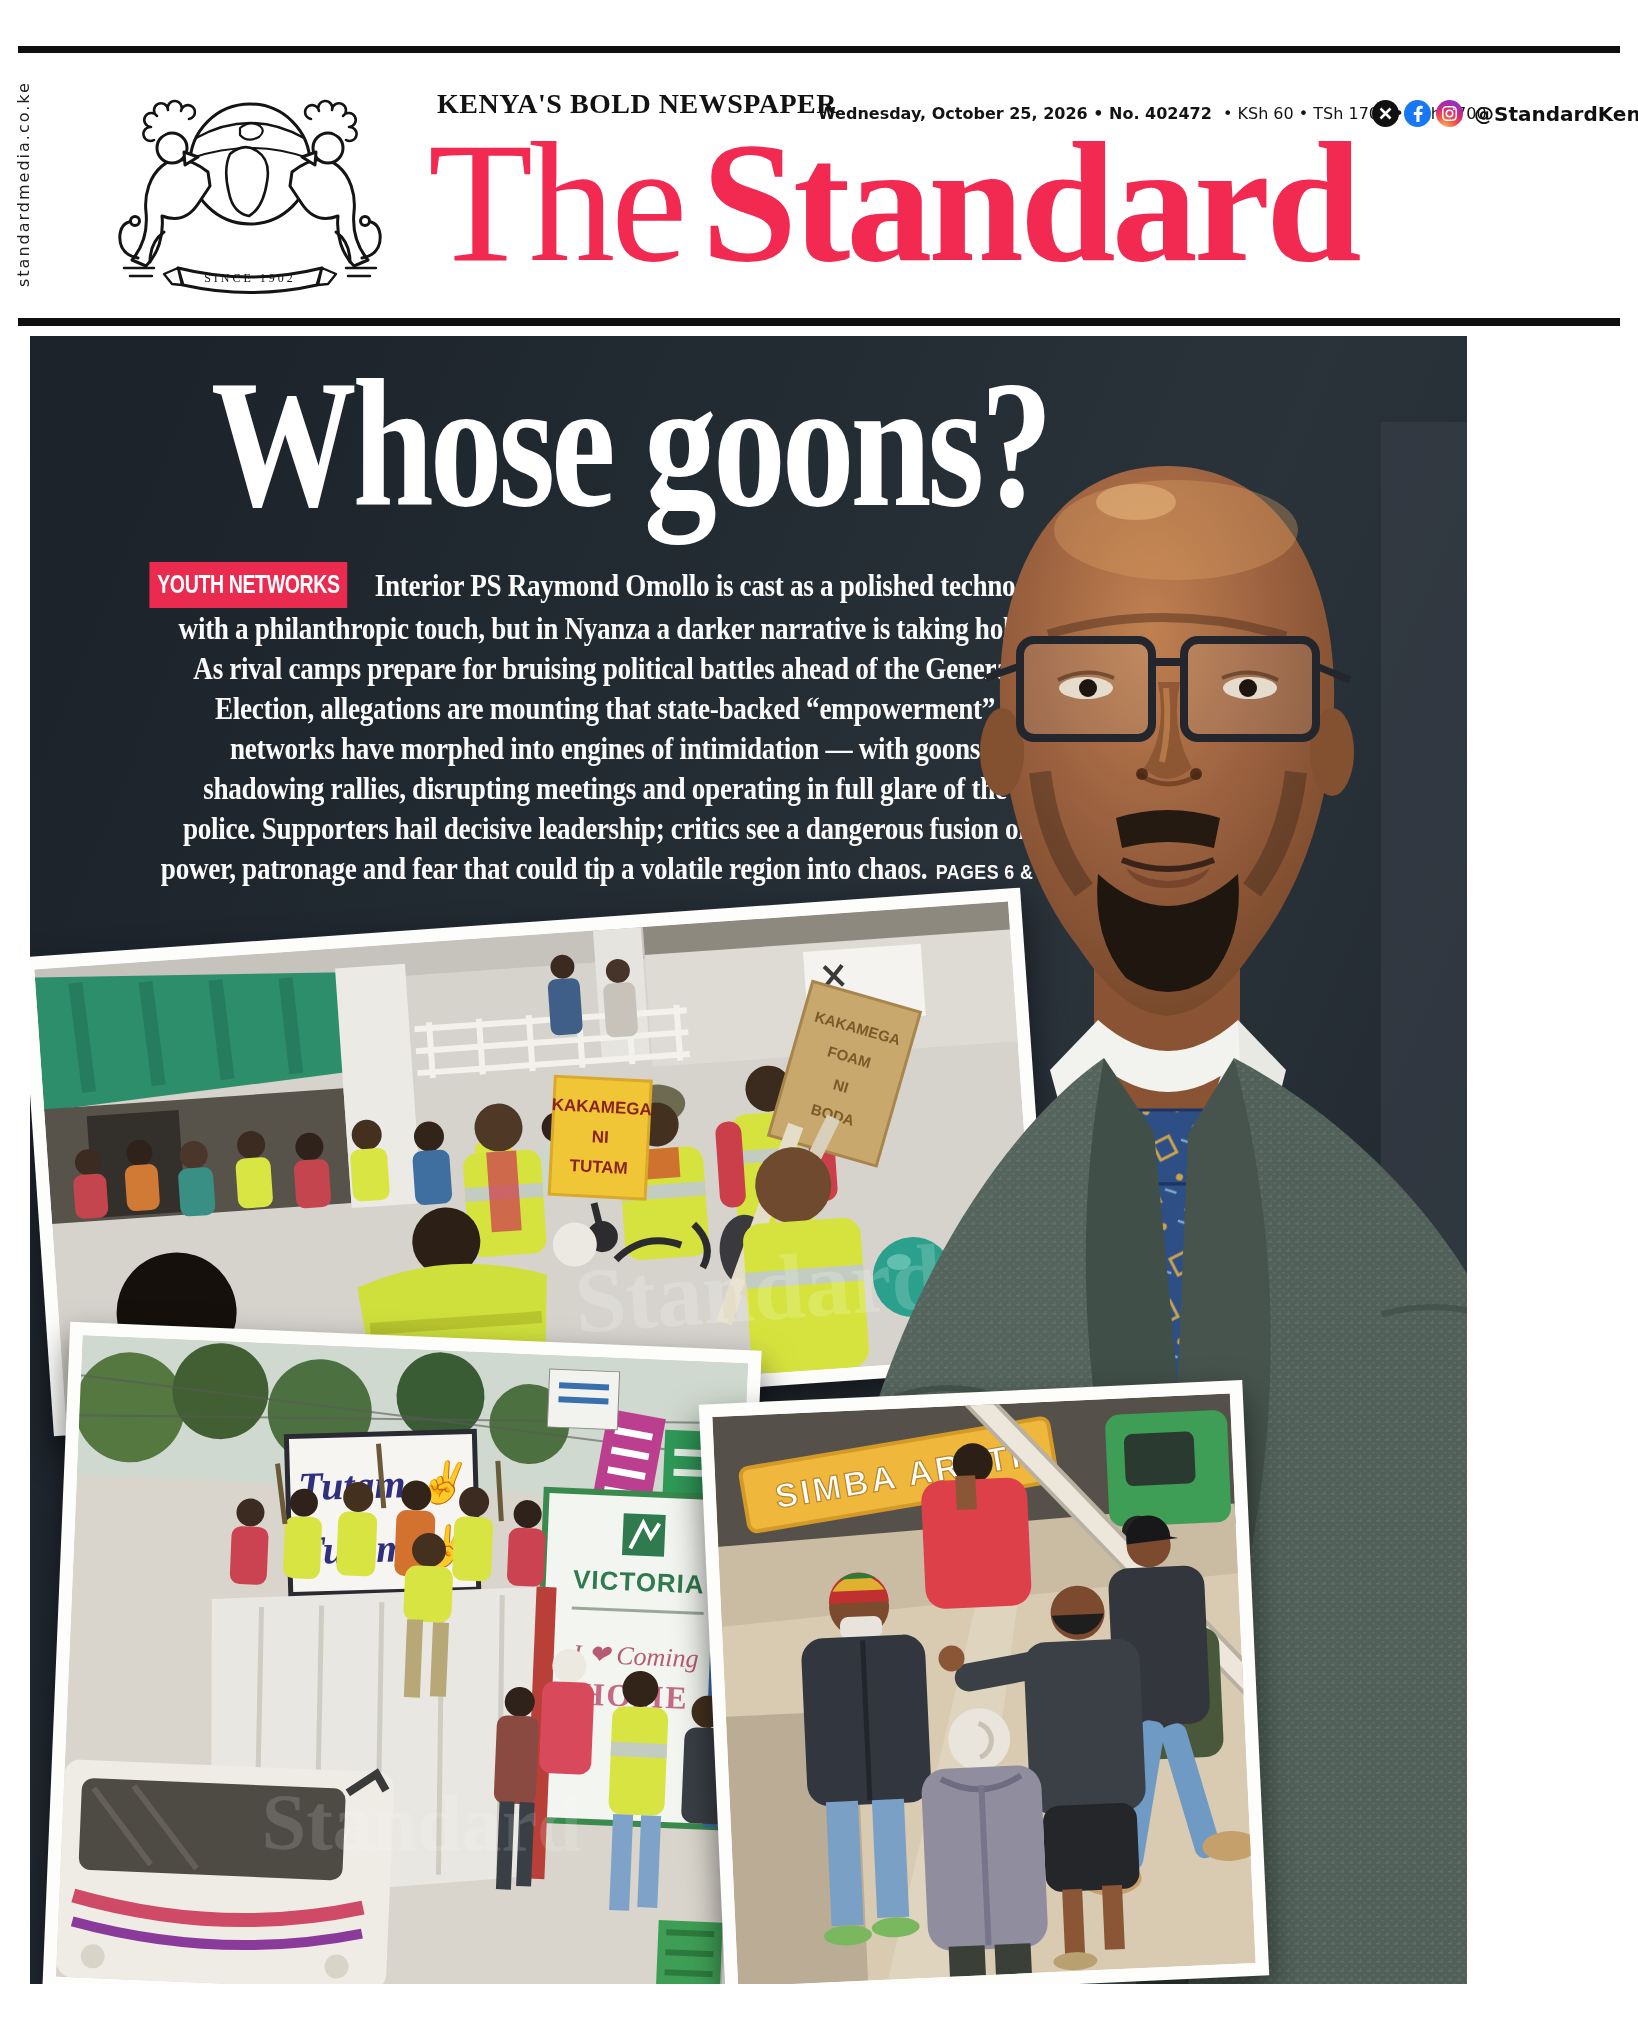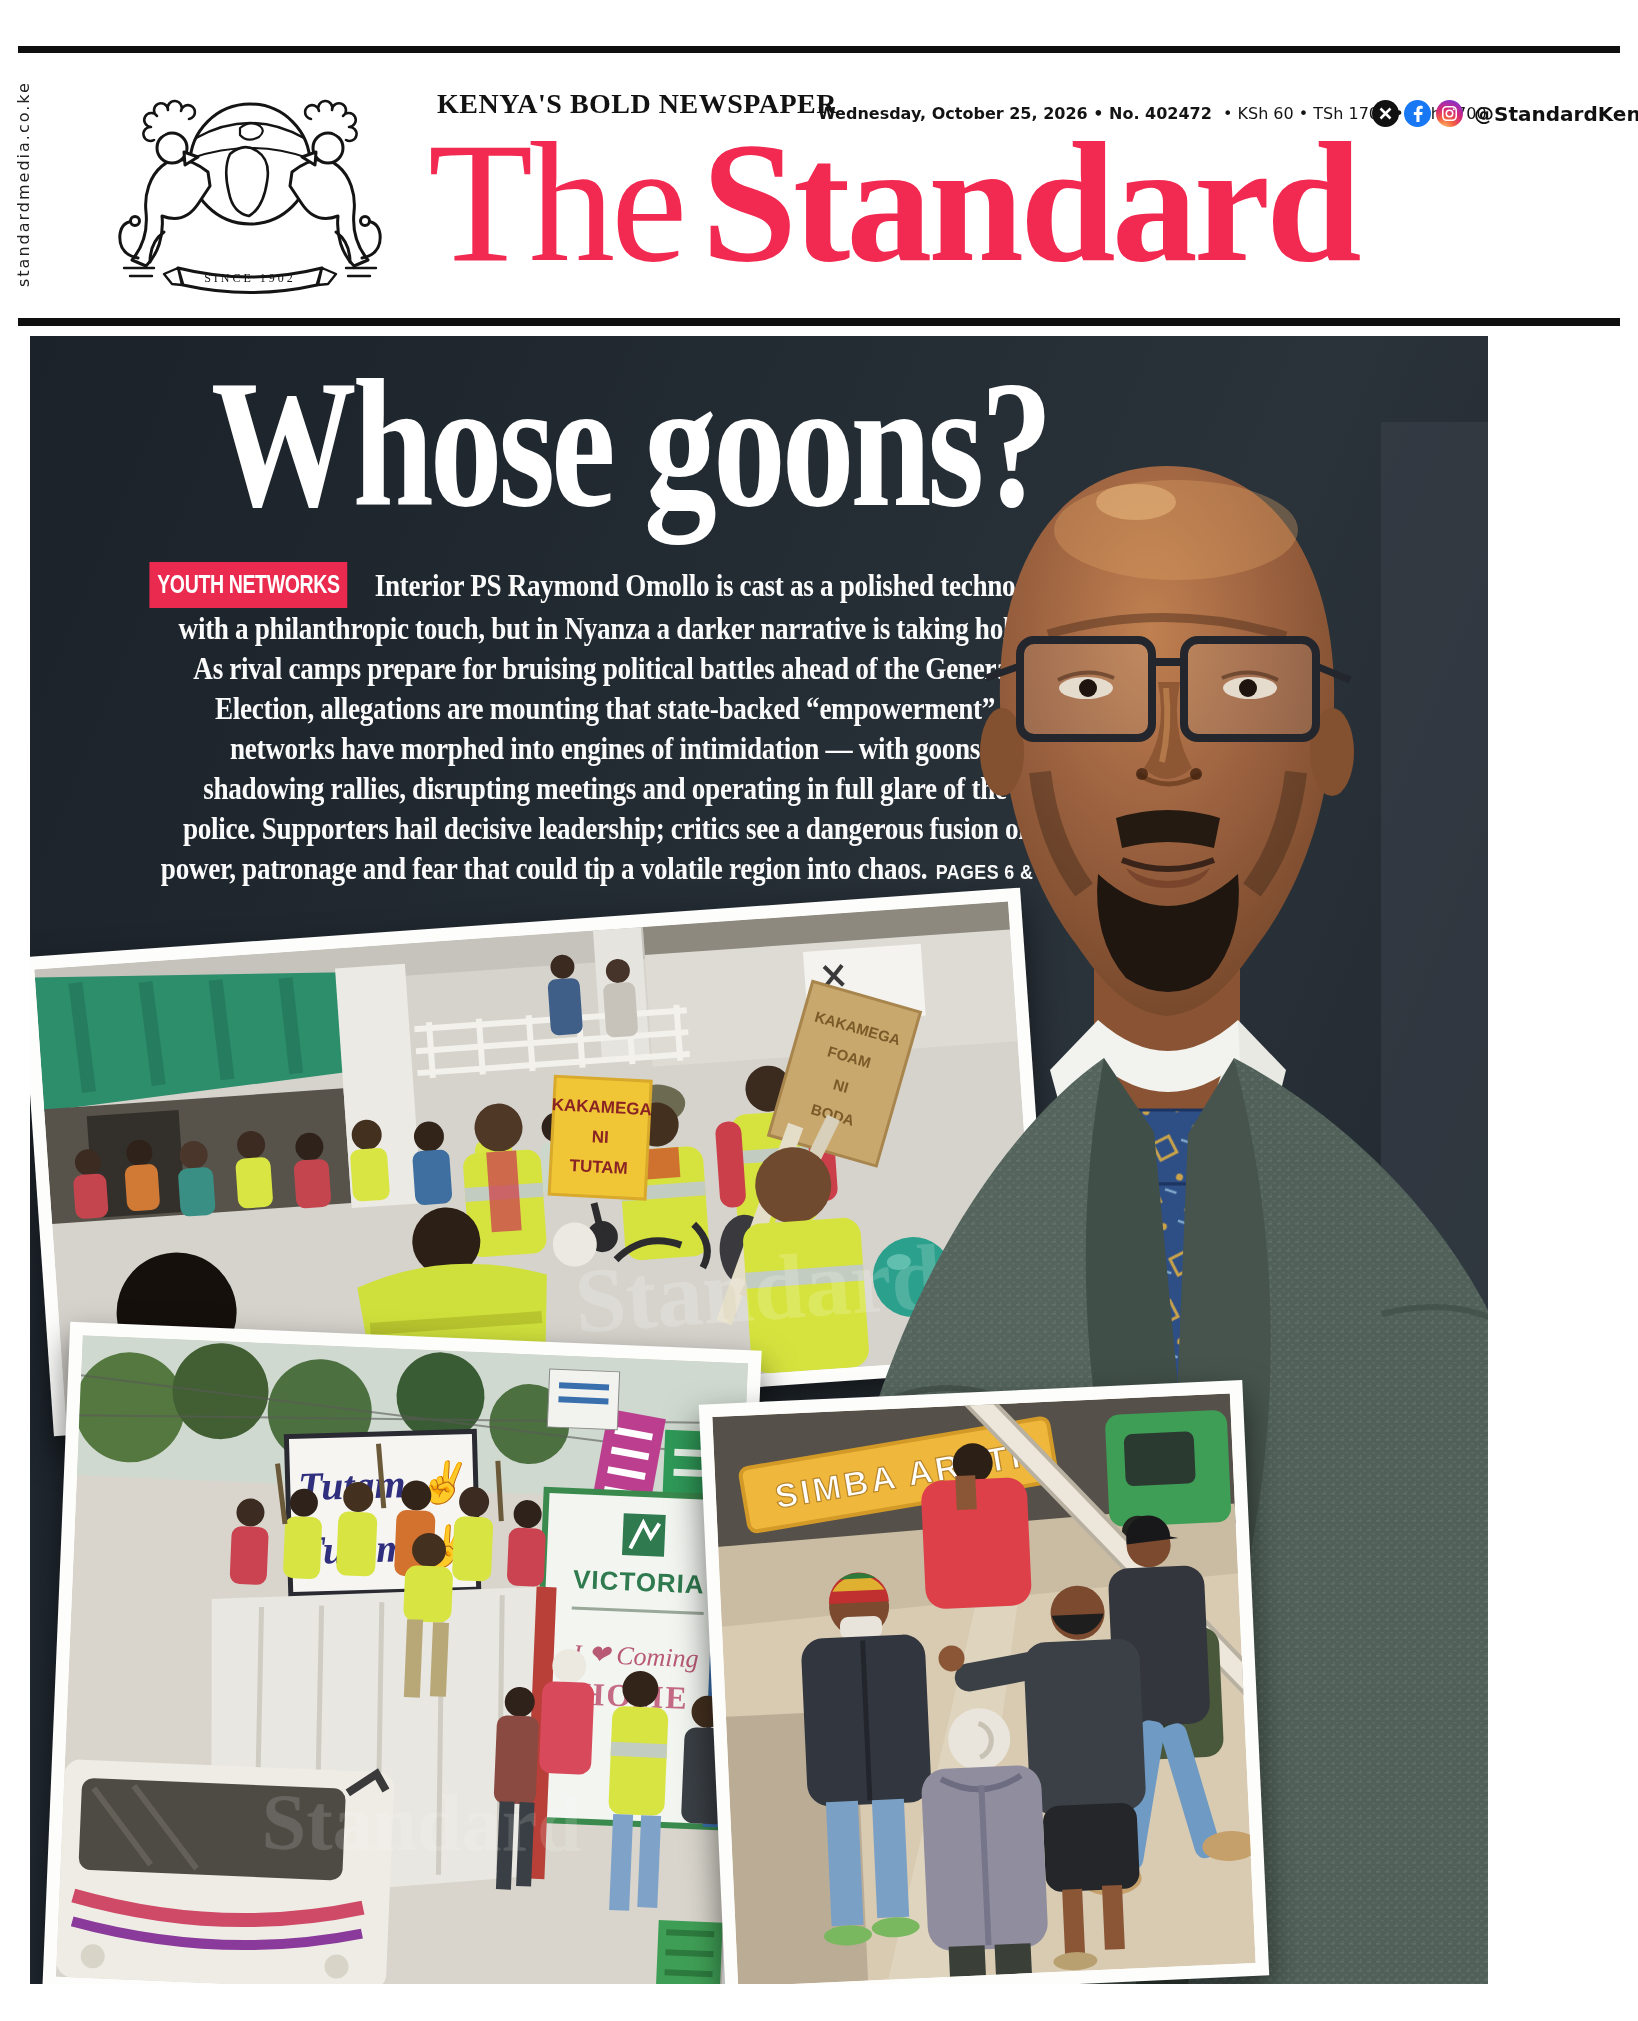--- a/index.html
+++ b/index.html
@@ -25,21 +25,21 @@
   .sicon.fb{background:#1877f2;}
   .sicon.ig{background:radial-gradient(circle at 28% 110%, #fdd077 0%, #f56040 32%, #d62976 58%, #962fbf 82%, #4f5bd5 100%);}
   .handle{font-family:"DejaVu Sans",sans-serif;font-weight:700;font-size:20px;color:#111;margin-left:6px;}
   .masthead{position:absolute;left:428px;top:116px;font-size:172px;line-height:1;
       color:#f22950;letter-spacing:-4px;white-space:nowrap;}
   .masthead .m-the{font-weight:400;}
   .masthead .m-standard{font-weight:700;margin-left:18px;}
   
   .panel{position:absolute;left:30px;top:336px;width:1437px;height:1648px;
       background:linear-gradient(112deg,#1b2229 0%,#222a32 34%,#2a323a 62%,#1e252c 100%);
-      overflow:hidden;padding-left:21px;}
+      overflow:hidden;}
   .headline{position:absolute;left:0px;top:8px;width:1200px;text-align:center;
       font-weight:700;font-size:182px;line-height:200px;color:#ffffff;letter-spacing:-5px;
       transform:scaleX(.80);transform-origin:600px 0;}
   .deck{position:absolute;left:-75px;top:226px;width:1300px;transform:scaleX(.85);
       transform-origin:650px 0;text-align:center;color:#fbfbfb;font-weight:700;
       font-size:32px;line-height:40px;letter-spacing:-.4px;}
   .kicker{display:inline-block;background:#ea2a4e;color:#fff;
       font-family:"Liberation Sans",sans-serif;font-weight:700;font-size:25px;
       letter-spacing:-.5px;padding:2px 10px 4px;margin-right:12px;transform:scaleX(.92);
       transform-origin:left center;vertical-align:3px;}

